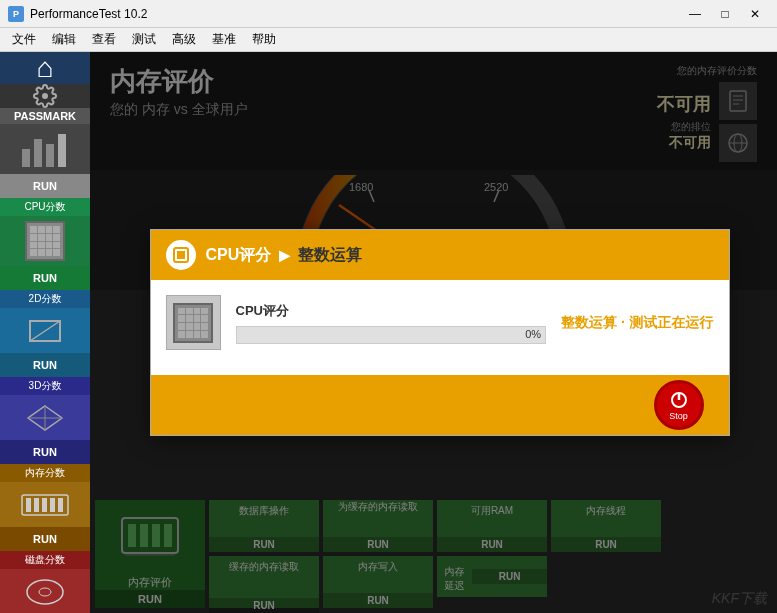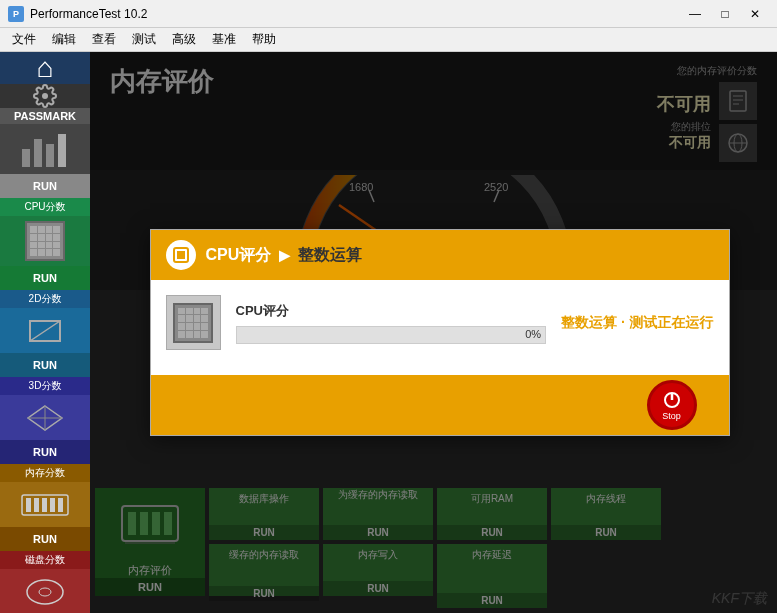--- a/index.html
+++ b/index.html
@@ -447,21 +447,21 @@
       flex-shrink: 0;
       max-width: 200px;
     }
 
     .modal-footer {
       background: #e8a000;
       height: 60px;
       display: flex;
       align-items: center;
       justify-content: flex-end;
-      padding-right: 32px;
+      padding-right: 25px;
     }
     .stop-btn {
       width: 50px;
       height: 50px;
       background: #cc0000;
       border-radius: 50%;
       display: flex;
       flex-direction: column;
       align-items: center;
       justify-content: center;
@@ -625,20 +625,21 @@
       </div>
 
     </div>
   </div>
 
   <div class="content-area">
 
     <div class="content-header content-bg">
       <div>
         <div class="header-title">内存评价</div>
+        <div class="header-subtitle">您的 内存 vs 全球用户</div>
       </div>
       <div style="text-align:right; color:white;">
         <div style="font-size:10px; color:#aaa; margin-bottom:4px;">您的内存评价分数</div>
         <div style="display:flex; align-items:center; gap:8px; justify-content:flex-end;">
           <div>
             <div class="score-value">不可用</div>
             <div style="font-size:10px; color:#aaa; margin-top:4px;">您的排位</div>
             <div class="score-value" style="font-size:14px;">不可用</div>
           </div>
           <div style="display:flex; flex-direction:column; gap:4px;">
@@ -792,21 +793,21 @@
           <div style="color:white; font-size:10px; text-align:center; padding:4px 4px 0;">内存写入</div>
           <div style="background:rgba(0,0,0,0.2); width:100%; text-align:center; font-size:10px; font-weight:bold; padding:2px 0; color:white;">RUN</div>
         </div>
       </div>
 
       <div style="display:flex; flex-direction:column; gap:4px;">
         <div style="width:110px; height:52px; background:#3a8a3a; display:flex; flex-direction:column; align-items:center; justify-content:space-between; cursor:pointer;">
           <div style="color:white; font-size:10px; text-align:center; padding:4px 4px 0;">可用RAM</div>
           <div style="background:rgba(0,0,0,0.2); width:100%; text-align:center; font-size:10px; font-weight:bold; padding:2px 0; color:white;">RUN</div>
         </div>
-        <div style="width:110px; height:64px; background:#3a8a3a; display:flex; flex-direction:column; align-items:center; justify-content:space-between; cursor:pointer;">
+        <div style="width:110px; height:41px; background:#3a8a3a; display:flex; flex-direction:row; align-items:center; justify-content:space-between; cursor:pointer;">
           <div style="color:white; font-size:10px; text-align:center; padding:4px 4px 0;">内存延迟</div>
           <div style="background:rgba(0,0,0,0.2); width:100%; text-align:center; font-size:10px; font-weight:bold; padding:2px 0; color:white;">RUN</div>
         </div>
       </div>
 
       <div style="display:flex; flex-direction:column; gap:4px;">
         <div style="width:110px; height:52px; background:#3a8a3a; display:flex; flex-direction:column; align-items:center; justify-content:space-between; cursor:pointer;">
           <div style="color:white; font-size:10px; text-align:center; padding:4px 4px 0;">内存线程</div>
           <div style="background:rgba(0,0,0,0.2); width:100%; text-align:center; font-size:10px; font-weight:bold; padding:2px 0; color:white;">RUN</div>
         </div>

